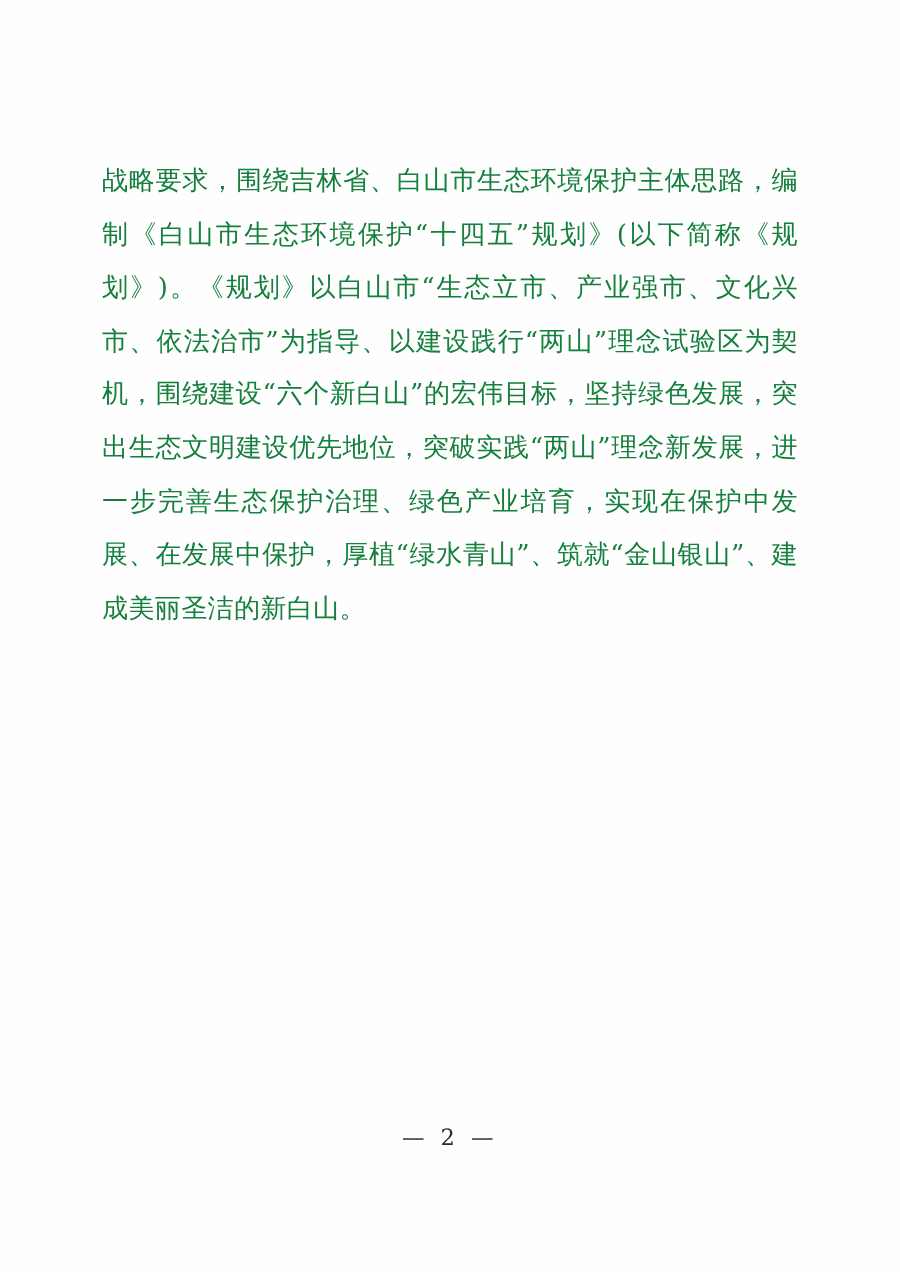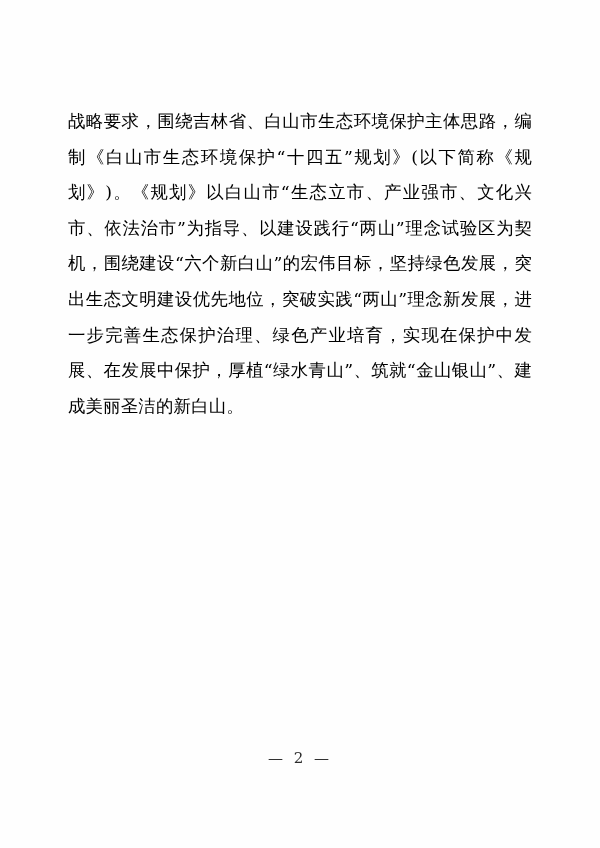--- a/index.html
+++ b/index.html
@@ -23,21 +23,21 @@
   .content {
     position: absolute;
     left: 68px;
     top: 104px;
     width: 464px;
   }
   .para {
     margin: 0;
     font-size: 17.4px;
     line-height: 35.6px;
-    color: #000000;
+    color: #15803d;
     text-align: justify;
     text-justify: inter-ideograph;
     letter-spacing: 0.2px;
     font-family: "DejaVu Serif", "Liberation Serif", serif;
     font-weight: 400;
   }
   .footer {
     position: absolute;
     left: 0;
     top: 748px;

